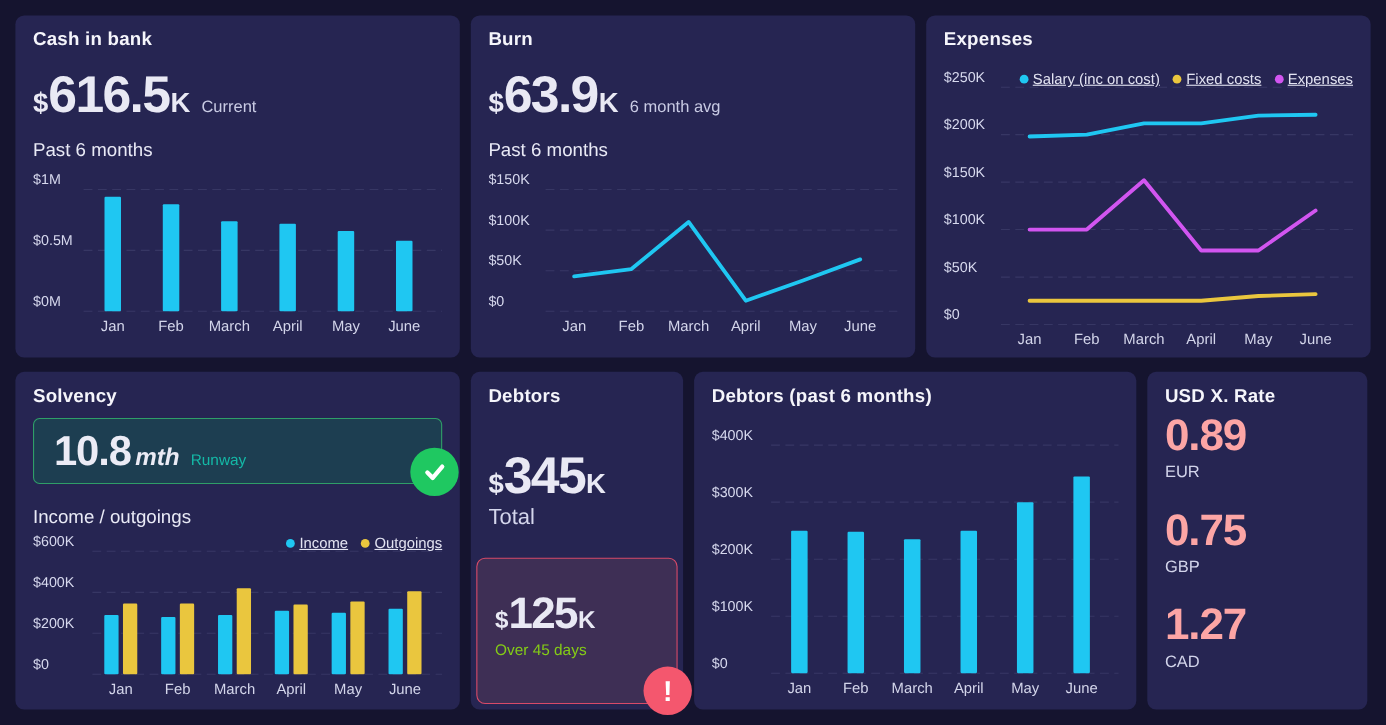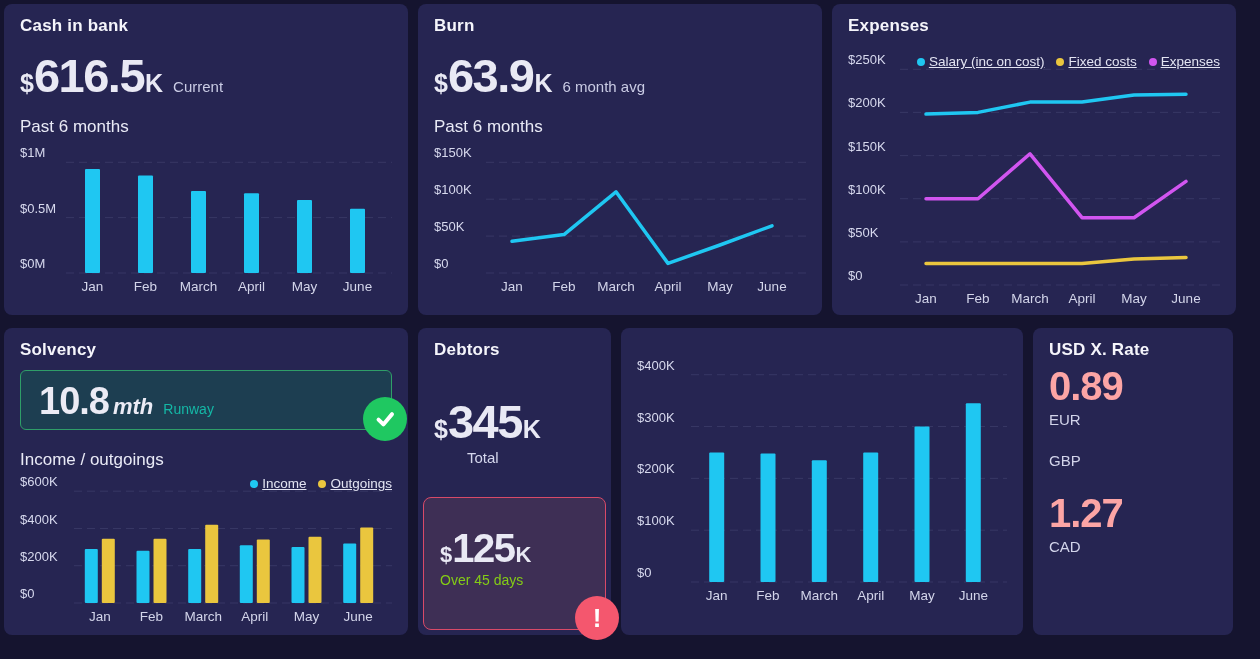--- a/index.html
+++ b/index.html
@@ -1,30 +1,30 @@
 <!DOCTYPE html>
 <html><head>
 <meta charset="utf-8">
 <style>
   html,body{margin:0;padding:0;background:#15142f;width:1260px;height:659px;
     font-family:"Liberation Sans",sans-serif;overflow:hidden;}
-  .dash{box-sizing:border-box;width:1260px;height:659px;padding:4px;}
+  .dash{box-sizing:border-box;width:1260px;height:659px;padding:14px;}
   .row{display:flex;gap:10px;}
   .row1{margin-bottom:13px;}
   .row2 .card{height:307px;}
   .card{position:relative;box-sizing:border-box;background:#262552;border-radius:8px;
     padding:12px 16px;height:311px;color:#f1f1f8;}
   .w404{width:404px;} .w193{width:193px;} .w402{width:402px;} .w200{width:200px;}
   .card h2{margin:0;font-size:17px;font-weight:700;color:#f5f5fb;letter-spacing:.2px;}
   .big{display:flex;align-items:baseline;margin-top:16px;color:#e9e9f4;}
   .cur{font-size:25px;font-weight:600;}
   .val{font-size:47px;font-weight:700;letter-spacing:-1.5px;line-height:1;}
   .suf{font-size:25px;font-weight:600;margin-left:1px;}
   .cap{font-size:15px;font-weight:400;color:#c9cbe4;margin-left:10px;}
-  .cap-under{font-size:15px;color:#d4d6ec;margin-top:4px;margin-left:33px;}
+  .cap-under{font-size:20px;color:#d4d6ec;margin-top:4px;}
   .sub{margin-top:18px;font-size:17px;font-weight:400;color:#e9eaf6;}
   .chart-wrap{position:relative;margin-top:6px;}
   svg{display:block;}
   .tick{fill:#d7d9ee;font-size:13px;}
   .month{text-anchor:middle;fill:#d3d5ea;font-size:13.5px;}
   .grid{stroke:#41416f;stroke-width:1;stroke-dasharray:8 5;opacity:.65;}
   .legend{position:absolute;right:0;display:flex;gap:12px;font-size:13.5px;color:#e3e4f2;text-decoration:underline;}
   .leg{display:flex;align-items:center;gap:4px;}
   .dot{width:8px;height:8px;border-radius:50%;display:inline-block;}
   
@@ -235,20 +235,21 @@
           <span class="cur" style="font-size:22px;">$</span>
           <span class="val" style="font-size:40px;">125</span>
           <span class="suf" style="font-size:22px;">K</span>
         </div>
         <div class="od-cap">Over 45 days</div>
         <span class="badge badge-alert">!</span>
       </div>
     </section>
 
     <section class="card w402">
+      <h2>Debtors (past 6 months)</h2>
       <div class="chart-wrap">
         <svg width="370" height="258">
             <line x1="54" x2="370" y1="28.7" y2="28.7" class="grid"></line>
             <text x="0" y="23.7" class="tick">$400K</text>
             <line x1="54" x2="370" y1="80.5" y2="80.5" class="grid"></line>
             <text x="0" y="75.5" class="tick">$300K</text>
             <line x1="54" x2="370" y1="132.4" y2="132.4" class="grid"></line>
             <text x="0" y="127.4" class="tick">$200K</text>
             <line x1="54" x2="370" y1="184.2" y2="184.2" class="grid"></line>
             <text x="0" y="179.2" class="tick">$100K</text>
@@ -270,20 +271,21 @@
       </div>
     </section>
 
     <section class="card w200">
       <h2>USD X. Rate</h2>
       <div class="rate">
         <div class="rate-val">0.89</div>
         <div class="rate-lab">EUR</div>
       </div>
       <div class="rate">
+        <div class="rate-val">0.75</div>
         <div class="rate-lab">GBP</div>
       </div>
       <div class="rate">
         <div class="rate-val">1.27</div>
         <div class="rate-lab">CAD</div>
       </div>
     </section>
 
   </div>
 </div>

